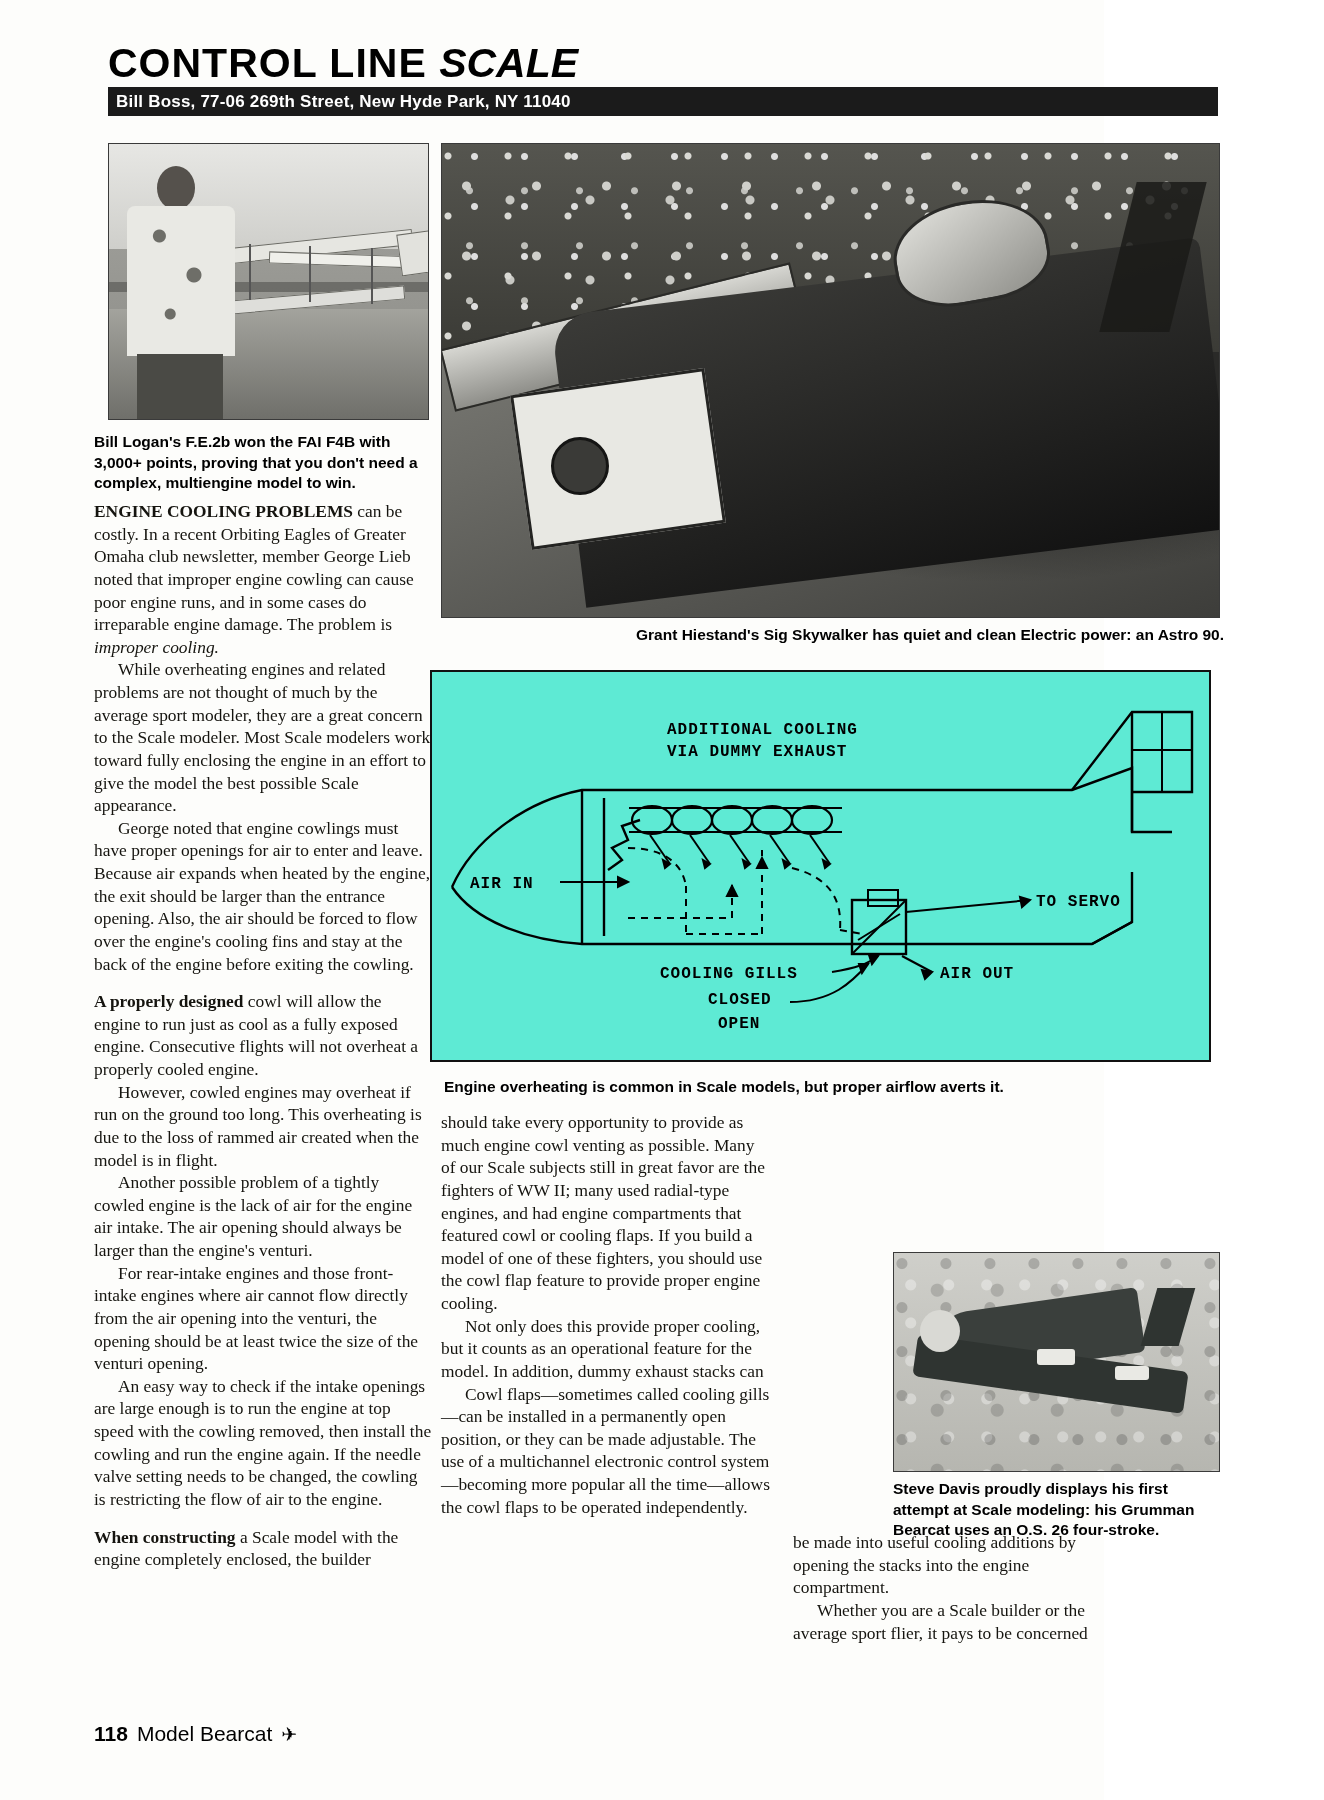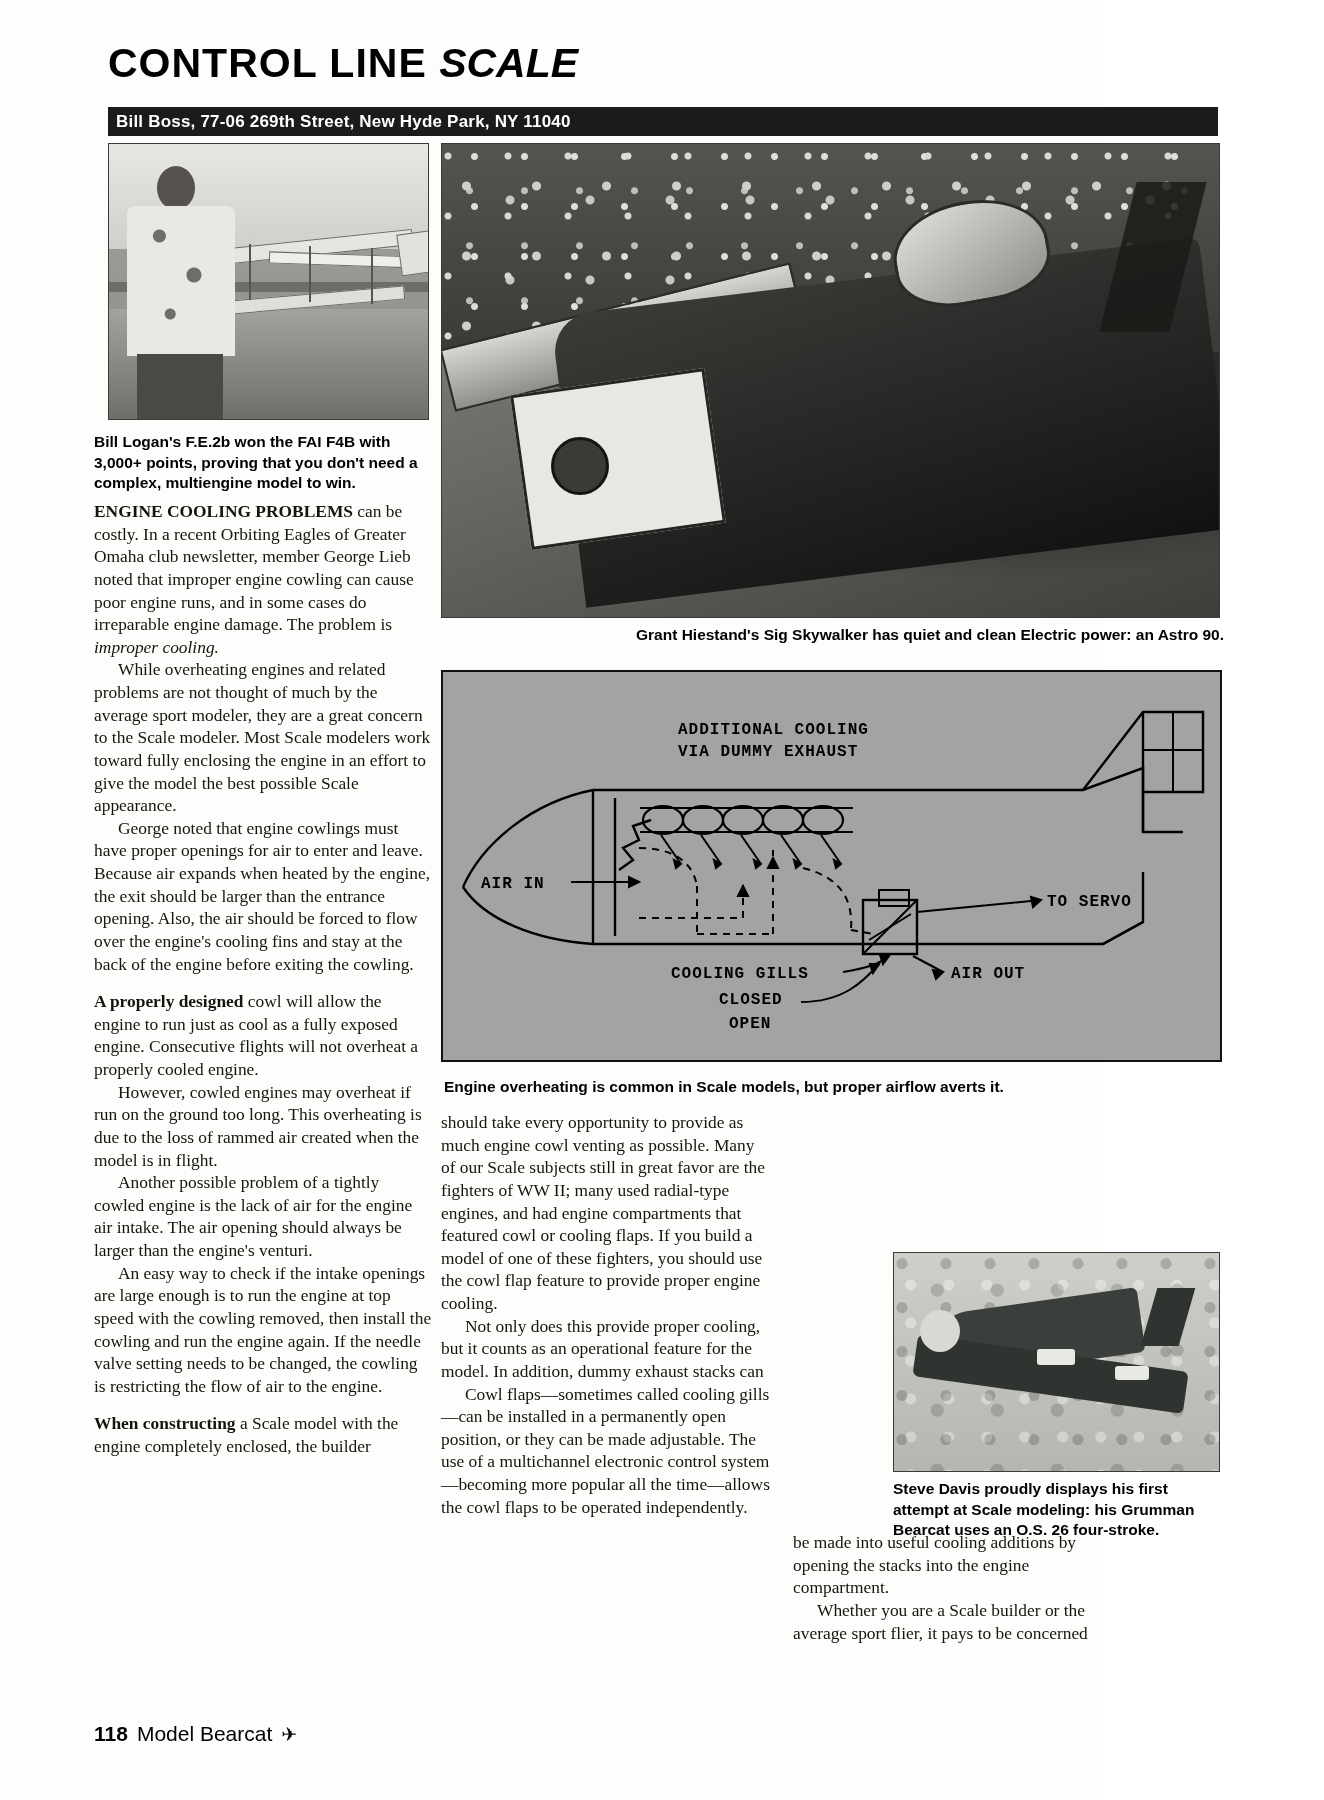--- a/index.html
+++ b/index.html
@@ -36,21 +36,21 @@
     letter-spacing: 1px;
     line-height: 1.05;
     color: #000;
     white-space: nowrap;
   }
   .masthead-title .italic {
     font-style: italic;
     letter-spacing: 0px;
   }
   .masthead-bar {
-    margin-top: 22px;
+    margin-top: 2px;
     background: #1b1b1b;
     color: #fff;
     height: 29px;
     display: flex;
     align-items: center;
     padding-left: 8px;
     box-sizing: border-box;
   }
   .masthead-bar span {
     font-family: "Liberation Sans", sans-serif;
@@ -149,23 +149,23 @@
     color: #000;
   }
   #cap-logan { left: 94px; top: 432px; width: 340px; }
   #cap-skywalker { left: 444px; top: 625px; width: 780px; text-align: right; }
   #cap-diagram { left: 444px; top: 1077px; width: 780px; }
   #cap-bearcat { left: 893px; top: 1479px; width: 330px; }
 
   
   #diagram {
     position: absolute;
-    left: 441px; top: 670px; width: 777px; height: 388px;
+    left: 430px; top: 670px; width: 777px; height: 388px;
     border: 2px solid #111;
-    background: #a3a3a3;
+    background: #5eead4;
   }
   #diagram svg { display: block; width: 100%; height: 100%; }
   .dg-label {
     font-family: "Liberation Mono", monospace;
     font-size: 16px;
     font-weight: bold;
     fill: #000;
     letter-spacing: 1px;
   }
 
@@ -356,20 +356,21 @@
     <p class="noindent">
       <b>ENGINE COOLING PROBLEMS</b><span> can be costly. In a recent Orbiting Eagles of Greater Omaha club newsletter, member George Lieb noted that improper engine cowling can cause poor engine runs, and in some cases do irreparable engine damage. The problem is </span><i>improper cooling.</i>
     </p>
     <p>While overheating engines and related problems are not thought of much by the average sport modeler, they are a great concern to the Scale modeler. Most Scale modelers work toward fully enclosing the engine in an effort to give the model the best possible Scale appearance.</p>
     <p>George noted that engine cowlings must have proper openings for air to enter and leave. Because air expands when heated by the engine, the exit should be larger than the entrance opening. Also, the air should be forced to flow over the engine's cooling fins and stay at the back of the engine before exiting the cowling.</p>
     <p class="noindent blockgap">
       <b>A properly designed</b><span> cowl will allow the engine to run just as cool as a fully exposed engine. Consecutive flights will not overheat a properly cooled engine.</span>
     </p>
     <p>However, cowled engines may overheat if run on the ground too long. This overheating is due to the loss of rammed air created when the model is in flight.</p>
     <p>Another possible problem of a tightly cowled engine is the lack of air for the engine air intake. The air opening should always be larger than the engine's venturi.</p>
+    <p>For rear-intake engines and those front-intake engines where air cannot flow directly from the air opening into the venturi, the opening should be at least twice the size of the venturi opening.</p>
     <p>An easy way to check if the intake openings are large enough is to run the engine at top speed with the cowling removed, then install the cowling and run the engine again. If the needle valve setting needs to be changed, the cowling is restricting the flow of air to the engine.</p>
     <p class="noindent blockgap">
       <b>When constructing</b><span> a Scale model with the engine completely enclosed, the builder</span>
     </p>
   </div>
 
   <div class="col" id="col2">
     <p class="noindent">should take every opportunity to provide as much engine cowl venting as possible. Many of our Scale subjects still in great favor are the fighters of WW II; many used radial-type engines, and had engine compartments that featured cowl or cooling flaps. If you build a model of one of these fighters, you should use the cowl flap feature to provide proper engine cooling.</p>
     <p>Not only does this provide proper cooling, but it counts as an operational feature for the model. In addition, dummy exhaust stacks can</p>
     <p>Cowl flaps—sometimes called cooling gills—can be installed in a permanently open position, or they can be made adjustable. The use of a multichannel electronic control system—becoming more popular all the time—allows the cowl flaps to be operated independently.</p>

